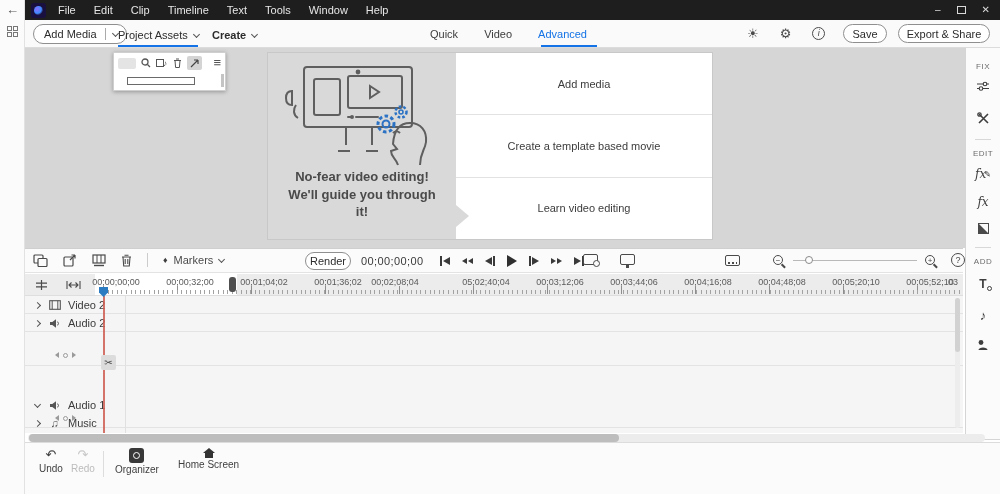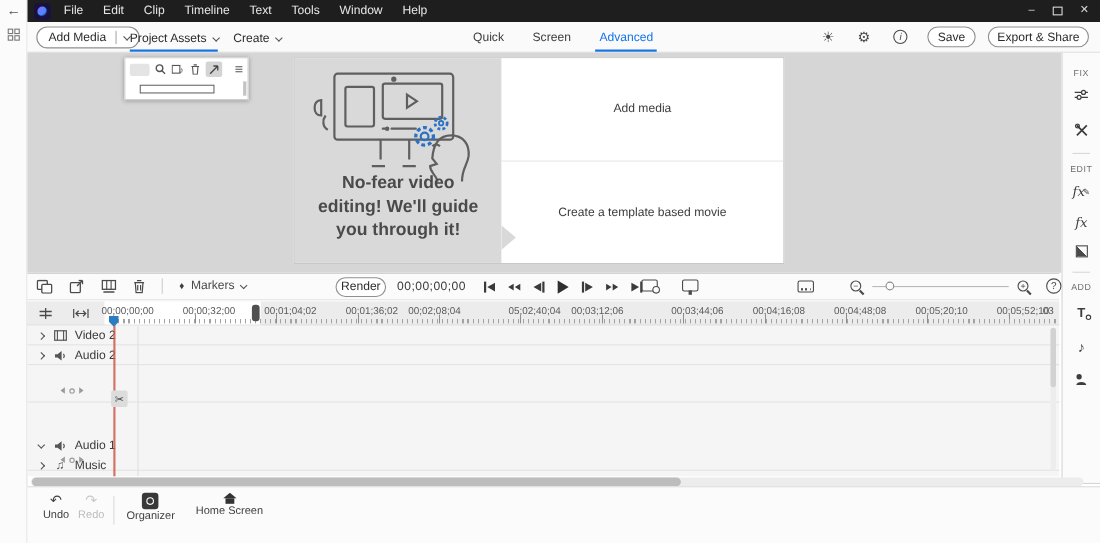--- a/index.html
+++ b/index.html
@@ -35,21 +35,21 @@
           border-bottom:1.3px solid #555; transform:rotate(45deg); margin-top:-2px; }
   .chev.r { transform:rotate(-45deg); margin-top:0; }
   .chev.d { transform:rotate(45deg); }
   #add-media { left:8px; top:4px; height:20px; padding:0 0 0 10px; }
   #add-media .lbl { padding-right:8px; }
   #add-media .sep { width:1px; height:12px; background:#aaa; }
   #add-media .cwrap { width:20px; display:flex; justify-content:center; }
   .drop-lbl { display:flex; align-items:center; gap:6px; color:#2c2c2c; cursor:pointer; }
   #project-assets { left:93px; top:9px; }
   #pa-underline { left:93px; top:25px; width:80px; height:2px; background:#1473e6; }
-  #create { left:187px; top:9px; }
+  #create { left:187px; top:9px;font-weight:bold; }
   #mode-tabs { left:405px; top:8px; display:flex; gap:26px; }
   .tab { color:#3c3c3c; cursor:pointer; }
   .tab.active { color:#1473e6; }
   #tab-underline { left:516px; top:25px; width:56px; height:2px; background:#1473e6; }
   #ab-icons { left:722px; top:3px; height:20px; display:flex; align-items:center; gap:21px; color:#4a4a4a; }
   .sun { font-size:13px; } .gear { font-size:13px; }
   .circ-i { width:13px; height:13px; border:1px solid #4a4a4a; border-radius:50%; font-size:9px;
             display:flex; align-items:center; justify-content:center; font-style:italic; }
   #save-btn { left:818px; top:4px; width:44px; height:19px; }
   #export-btn { left:873px; top:4px; width:92px; height:19px; }
@@ -67,21 +67,21 @@
              display:flex; align-items:center; justify-content:center; }
   .burger { margin-left:auto; font-size:13px; color:#555; line-height:10px; cursor:pointer; }
   #float-body { position:relative; height:17px; }
   #float-body .outline-rect { position:absolute; left:13px; top:4px; width:68px; height:8px; border:1px solid #6a6a6a; }
   #float-body .nub { position:absolute; right:1px; top:1px; width:3px; height:13px; background:#c4c4c4; }
 
   
   #welcome { left:267px; top:52px; width:446px; height:188px; background:#fff; border:1px solid #c8c8c8; }
   #welcome-left { position:absolute; left:0; top:0; width:188px; height:186px; background:#d9d9d9; }
   #welcome-caption { position:absolute; bottom:18px; left:0; right:0; text-align:center;
-                     font-weight:bold; color:#4a4a4a; font-size:16px; padding:0 16px; line-height:1.35; }
+                     font-weight:bold; color:#4a4a4a; font-size:13px; padding:0 16px; line-height:1.35; }
   #welcome-right { position:absolute; left:188px; top:0; right:0; bottom:0; display:flex; flex-direction:column; }
   .w-option { flex:1; display:flex; align-items:center; justify-content:center; color:#3c3c3c;
               border-bottom:1px solid #e2e2e2; cursor:pointer; background:#fff; }
   .w-option:last-child { border-bottom:none; }
   #welcome-arrow { position:absolute; left:188px; top:152px; width:0; height:0;
                    border-top:11px solid transparent; border-bottom:11px solid transparent;
                    border-left:13px solid #d9d9d9; }
 
   
   #tools { left:965px; top:48px; width:35px; height:392px; background:#fbfbfb;
@@ -230,21 +230,21 @@
     <span>Project Assets</span>
     <span class="chev d"></span>
   </div>
   <div class="abs" id="pa-underline"></div>
   <div class="abs drop-lbl" id="create">
     <span>Create</span>
     <span class="chev d"></span>
   </div>
   <div class="abs" id="mode-tabs">
     <span class="tab">Quick</span>
-    <span class="tab">Screen</span>
+    <span class="tab">Video</span>
     <span class="tab active">Advanced</span>
   </div>
   <div class="abs" id="tab-underline"></div>
   <div class="abs" id="ab-icons">
     <span class="sun">☀</span>
     <span class="gear">⚙</span>
     <span class="circ-i">i</span>
   </div>
   <div class="abs pill" id="save-btn">
     <span>Save</span>
@@ -312,20 +312,21 @@
       <g fill="none" stroke="#5f5f5f" stroke-width="2">
         <path d="M116 104c-2-7-7-8-7-14l6-2-4-5c1-14 7-21 17-21 11 0 17 8 16 19-1 8-6 11-6 23"></path>
         <path d="M111 72c2-2 5-2 7 0"></path>
       </g>
     </svg>
     <div id="welcome-caption">No-fear video editing! We'll guide you through it!</div>
   </div>
   <div id="welcome-right">
     <div class="w-option">Add media</div>
     <div class="w-option">Create a template based movie</div>
+    <div class="w-option">Learn video editing</div>
   </div>
   <div id="welcome-arrow"></div>
 </div>
 
 <div class="abs" id="tools">
   <span class="tp-label" style="margin-bottom:9px">FIX</span>
   <span class="tp-ic" style="margin-bottom:20px">
     <svg width="14" height="12" viewBox="0 0 14 12">
         <path d="M1 4h12M1 8.5h12" stroke="#3e3e3e" stroke-width="1.2" fill="none"></path>
         <circle cx="9" cy="4" r="1.8" fill="#fbfbfb" stroke="#3e3e3e" stroke-width="1.1"></circle>
@@ -453,21 +454,21 @@
         </svg>
     </span>
   </div>
   <div id="work-area"></div>
   <span class="tc-label" style="left:91px">00;00;00;00</span>
   <span class="tc-label" style="left:165px">00;00;32;00</span>
   <span class="tc-label" style="left:239px">00;01;04;02</span>
   <span class="tc-label" style="left:313px">00;01;36;02</span>
   <span class="tc-label" style="left:370px">00;02;08;04</span>
   <span class="tc-label" style="left:461px">05;02;40;04</span>
-  <span class="tc-label" style="left:518px">00;03;12;06</span>
+  <span class="tc-label" style="left:535px">00;03;12;06</span>
   <span class="tc-label" style="left:609px">00;03;44;06</span>
   <span class="tc-label" style="left:683px">00;04;16;08</span>
   <span class="tc-label" style="left:757px">00;04;48;08</span>
   <span class="tc-label" style="left:831px">00;05;20;10</span>
   <span class="tc-label" style="left:905px">00;05;52;10</span>
   <span class="tc-partial">03</span>
   <div class="ticks-major"></div>
   <div class="ticks-minor"></div>
 </div>
 <div class="abs" id="wa-end-handle"></div>

